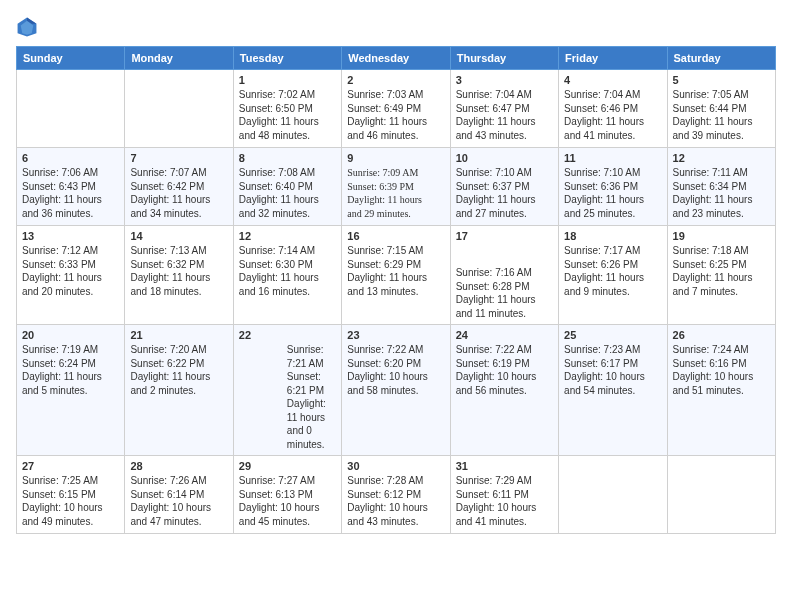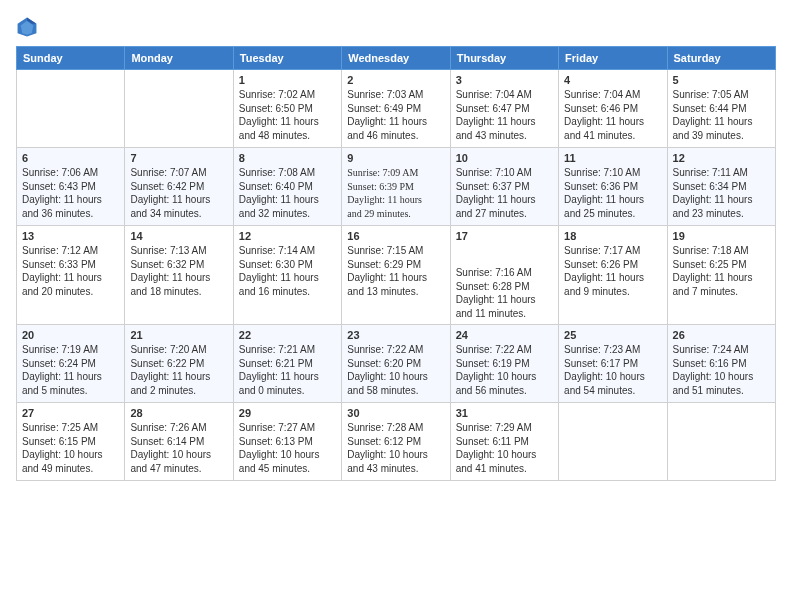--- a/index.html
+++ b/index.html
@@ -280,21 +280,21 @@
           </td>
           <td>
             <span class="day-num">21</span>
             <div class="day-info" style="white-space: pre-line;">Sunrise: 7:20 AM
 Sunset: 6:22 PM
 Daylight: 11 hours
 and 2 minutes.</div>
           </td>
           <td>
             <span class="day-num">22</span>
-            <div class="day-info" style="white-space: pre-line;">Sunrise: 7:21 AM
+            <div class="day-info" style="white-space: pre-line; margin-left: 48px;">Sunrise: 7:21 AM
 Sunset: 6:21 PM
 Daylight: 11 hours
 and 0 minutes.</div>
           </td>
           <td>
             <span class="day-num">23</span>
             <div class="day-info" style="white-space: pre-line;">Sunrise: 7:22 AM
 Sunset: 6:20 PM
 Daylight: 10 hours
 and 58 minutes.</div>

